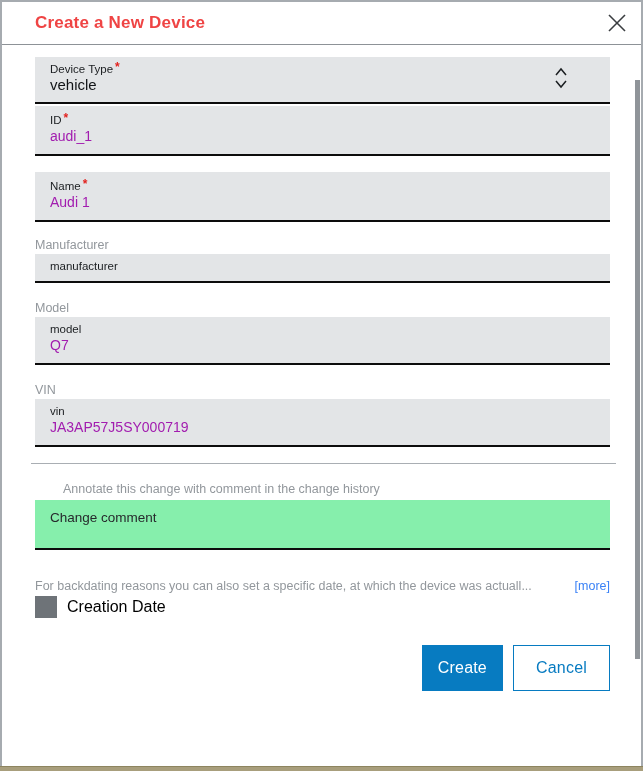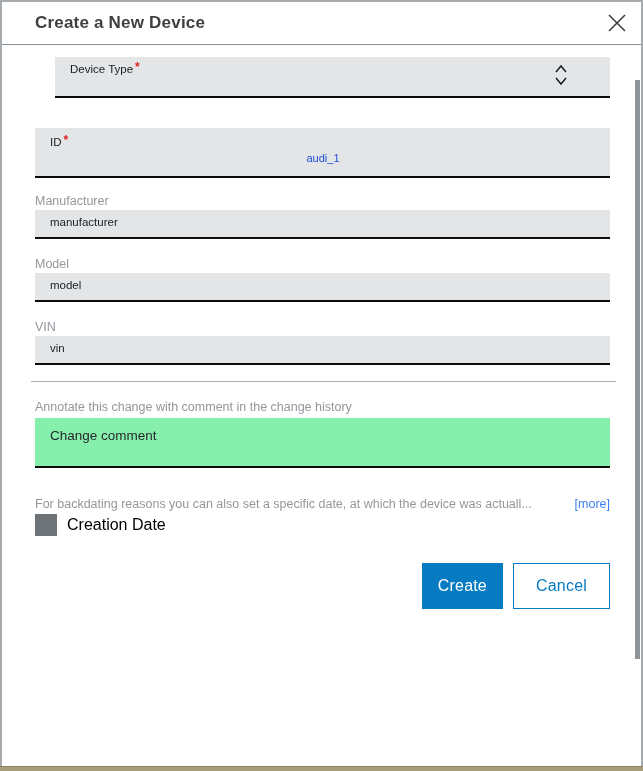--- a/index.html
+++ b/index.html
@@ -20,21 +20,21 @@
   }
 
   
   .dlg-header {
     position: relative;
     height: 43px;
     border-bottom: 1px solid #8d9297;
     display: flex; align-items: center;
     padding-left: 33px; padding-right: 12px;
   }
-  .dlg-title { font-size: 17px; font-weight: bold; color: #404040; letter-spacing: .2px; }
+  .dlg-title { font-size: 17px; font-weight: bold; color: #ef4444; letter-spacing: .2px; }
   .close-btn {
     position: absolute; right: 11px; top: 8px;
     width: 26px; height: 26px;
     background: none; border: none; cursor: pointer;
     display: flex; align-items: center; justify-content: center;
   }
 
   
   .dlg-body { padding: 12px 31px 0 33px; }
 
@@ -43,32 +43,31 @@
     background: #e3e5e7;
     border-bottom: 2px solid #0c0c0c;
     padding: 6px 14px 8px 15px;
   }
   .field .inner-label { font-size: 11.5px; line-height: 13px; color: #1b1e21; }
   .field .value-text  { font-size: 15px;  line-height: 19px; color: #121518; }
   .field input {
     display: block; width: 100%;
     background: transparent; border: none; outline: none;
     font-family: "Liberation Sans", sans-serif;
-    font-size: 11px; line-height: 19px; color: #1d4ed8;
+    font-size: 14px; line-height: 19px; color: #a21caf;
     padding: 0;
-    text-align: center;
   }
   .required { color: #e2221f; font-weight: bold; font-size: 12px; vertical-align: 2px; margin-left: 2px; }
 
-  .select-field { padding: 4px 14px 20px 15px; position: relative; cursor: pointer; margin-left: 20px; }
+  .select-field { padding: 4px 14px 8px 15px; position: relative; cursor: pointer; }
   .select-field .value-text { line-height: 18px; }
   .chevrons { position: absolute; right: 40px; top: 50%; transform: translateY(-50%); }
 
   .m-select { margin-top: 0; }
-  .m-id     { margin-top: 30px; }
+  .m-id     { margin-top: 2px; }
   .m-name   { margin-top: 16px; }
 
   .section-heading {
     margin-top: 26px;
     font-size: 24px; font-weight: bold; color: #131619;
     line-height: 30px; letter-spacing: .2px;
   }
 
   .outer-label {
     font-size: 12.5px; line-height: 14px; color: #92979c;
@@ -76,21 +75,21 @@
   }
   .outer-label.first { margin-top: 16px; }
   .outer-label.gap   { margin-top: 18px; }
 
   .divider {
     margin-top: 16px;
     height: 0; border-top: 1px solid #a9aeb3;
     margin-left: -4px; margin-right: -6px;
   }
 
-  .comment-label { margin-top: 18px; }
+  .comment-label { margin-top: 18px; margin-left: 28px; }
   .comment-box {
     margin-top: 2px;
     width: 100%; height: 50px;
     background: #86efac;
     border: none; border-bottom: 2px solid #0c0c0c;
     resize: none; outline: none;
     font-family: "Liberation Sans", sans-serif;
     font-size: 13.5px; color: #26292c;
     padding: 10px 14px 0 15px;
   }
@@ -156,54 +155,61 @@
           </svg>
         </span>
       </button>
     </div>
 
     <div class="dlg-body">
 
       
       <div class="field select-field m-select">
         <div class="inner-label"><span>Device Type</span><span class="required">*</span></div>
+        <div class="value-text">vehicle</div>
         <span class="chevrons">
           <svg width="18" height="26" viewBox="0 0 18 26" fill="none">
             <polyline points="4,10 9,4 14,10" stroke="#1b1e21" stroke-width="1.5" fill="none"></polyline>
             <polyline points="4,16 9,22 14,16" stroke="#1b1e21" stroke-width="1.5" fill="none"></polyline>
           </svg>
         </span>
       </div>
 
       
       <div class="field m-id">
         <div class="inner-label"><span>ID</span><span class="required">*</span></div>
         <input type="text" value="audi_1" style="">
       </div>
 
       
+      <div class="field m-name">
+        <div class="inner-label"><span>Name</span><span class="required">*</span></div>
+        <input type="text" value="Audi 1" style="">
+      </div>
 
       
 
       
       <div class="outer-label first">Manufacturer</div>
       <div class="field">
         <div class="inner-label">manufacturer</div>
       </div>
 
       
       <div class="outer-label gap">Model</div>
       <div class="field">
         <div class="inner-label">model</div>
+        <input type="text" value="Q7" style="">
       </div>
 
       
       <div class="outer-label gap">VIN</div>
       <div class="field">
         <div class="inner-label">vin</div>
+        <input type="text" value="JA3AP57J5SY000719" style="">
       </div>
 
       <div class="divider"></div>
 
       
       <div class="outer-label comment-label">Annotate this change with comment in the change history</div>
       <textarea class="comment-box" placeholder="Change comment" style=""></textarea>
 
       
       <div class="backdating-row">

